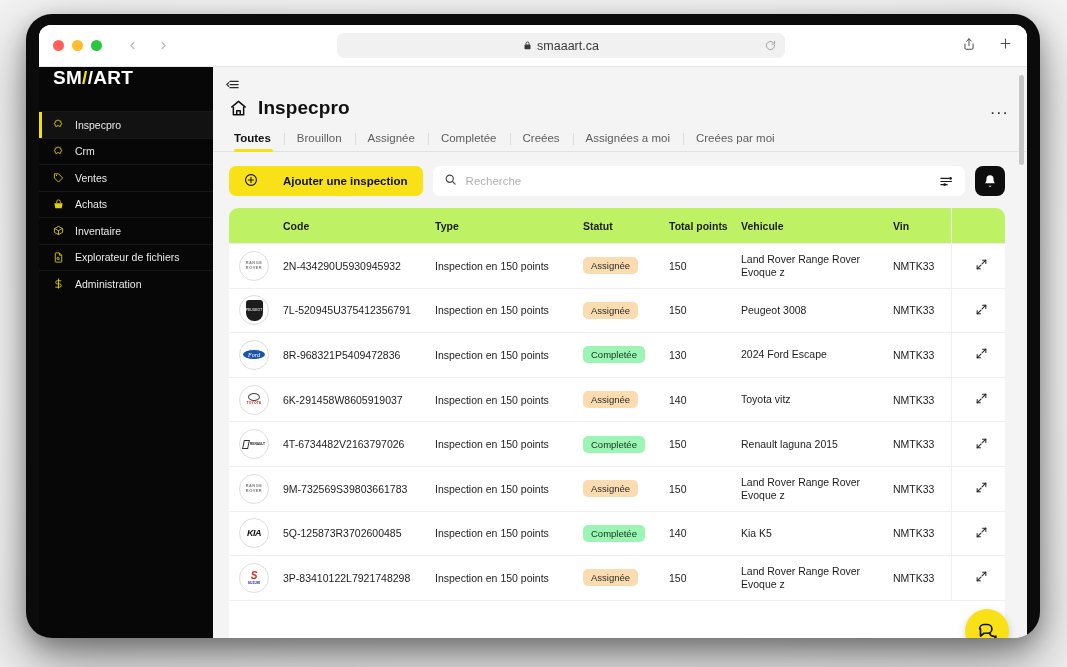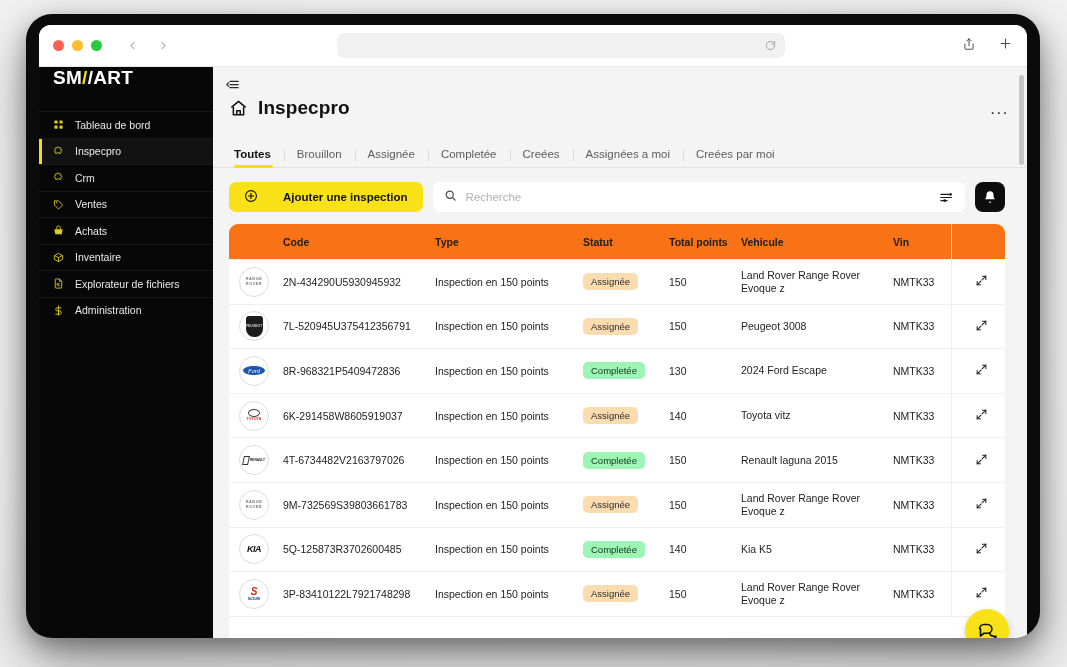--- a/index.html
+++ b/index.html
@@ -144,21 +144,20 @@
     padding: 13px 0 0 16px;
     border-bottom: 1px solid #e2e2e2;
     font-size: 11.5px;
   }
   .tab {
     padding: 0 13px 7px 13px;
     color: #5d5d5d;
     position: relative;
     cursor: pointer;
     white-space: nowrap;
-    margin-top: 16px;
   }
   .tab:first-child { padding-left: 5px; }
   .tab + .tab::before {
     content: ""; position: absolute; left: 0; top: 1px;
     height: 12px; width: 1px; background: #dcdcdc;
   }
   .tab.active { color: #111; font-weight: bold; }
   .tab.active::after {
     content: ""; position: absolute; left: 5px; right: 11px; bottom: -1px;
     height: 3px; background: #f5e017; border-radius: 2px;
@@ -209,21 +208,21 @@
     border-radius: 9px 9px 0 0;
     overflow: hidden;
     position: relative;
   }
   table { width: 100%; border-collapse: collapse; table-layout: fixed; }
   thead th {
     text-align: left;
     font-size: 10.5px; font-weight: 600; color: #1d1d1d;
     padding: 12px 0 11px 0;
     border-bottom: 1px solid #ededed;
-    background: #f97316;
+    background: #bef264;
     white-space: nowrap;
   }
   td {
     font-size: 10.5px; color: #1d1d1d;
     border-bottom: 1px solid #efefef;
     vertical-align: middle;
     padding: 0;
     height: 44.6px;
   }
   .c-logo  { width: 54px;  padding-left: 10px; }
@@ -301,20 +300,28 @@
               </svg>
           </span>
           <span>
             <svg width="13" height="13" viewBox="0 0 24 24" fill="none" stroke="currentColor" stroke-width="2" stroke-linecap="round" stroke-linejoin="round">
                 <polyline points="9 18 15 12 9 6"></polyline>
               </svg>
           </span>
         </div>
         <div class="urlwrap">
           <div class="urlbar">
+            <div class="urlcenter">
+              <span>
+                <svg width="9" height="9" viewBox="0 0 24 24" fill="currentColor">
+                    <path d="M12 1a5 5 0 0 0-5 5v3H6a2 2 0 0 0-2 2v9a2 2 0 0 0 2 2h12a2 2 0 0 0 2-2v-9a2 2 0 0 0-2-2h-1V6a5 5 0 0 0-5-5zm0 2a3 3 0 0 1 3 3v3H9V6a3 3 0 0 1 3-3z"></path>
+                  </svg>
+              </span>
+              <span>smaaart.ca</span>
+            </div>
             <span class="reload">
               <svg width="11" height="11" viewBox="0 0 24 24" fill="none" stroke="currentColor" stroke-width="2" stroke-linecap="round">
                   <path d="M21 12a9 9 0 1 1-3-6.7"></path>
                   <polyline points="21 3 21 9 15 9"></polyline>
                 </svg>
             </span>
           </div>
         </div>
         <div class="chrome-right">
           <span>
@@ -337,31 +344,20 @@
 
         <div class="sidebar">
           <div class="brand">
             <span>SM</span>
               <span class="slash1">/</span>
               <span class="slash2">/</span>
               <span>ART</span>
           </div>
 
           <div class="navlist">
-            <div class="navitem">
-              <span class="ic">
-                <svg width="11" height="11" viewBox="0 0 24 24" fill="currentColor">
-                    <rect x="3" y="3" width="7" height="7" rx="1.5"></rect>
-                    <rect x="14" y="3" width="7" height="7" rx="1.5"></rect>
-                    <rect x="3" y="14" width="7" height="7" rx="1.5"></rect>
-                    <rect x="14" y="14" width="7" height="7" rx="1.5"></rect>
-                  </svg>
-              </span>
-              <span>Tableau de bord</span>
-            </div>
             <div class="navitem active">
               <span class="ic">
                 <svg width="11" height="11" viewBox="0 0 24 24" fill="none" stroke="currentColor" stroke-width="1.9" stroke-linejoin="round">
                     <path d="M9 4a2 2 0 1 1 4 0h3a1 1 0 0 1 1 1v3a2 2 0 1 1 0 4v3a1 1 0 0 1-1 1h-3a2 2 0 1 0-4 0H6a1 1 0 0 1-1-1v-3a2 2 0 1 1 0-4V5a1 1 0 0 1 1-1z"></path>
                   </svg>
               </span>
               <span>Inspecpro</span>
             </div>
             <div class="navitem">
               <span class="ic">

